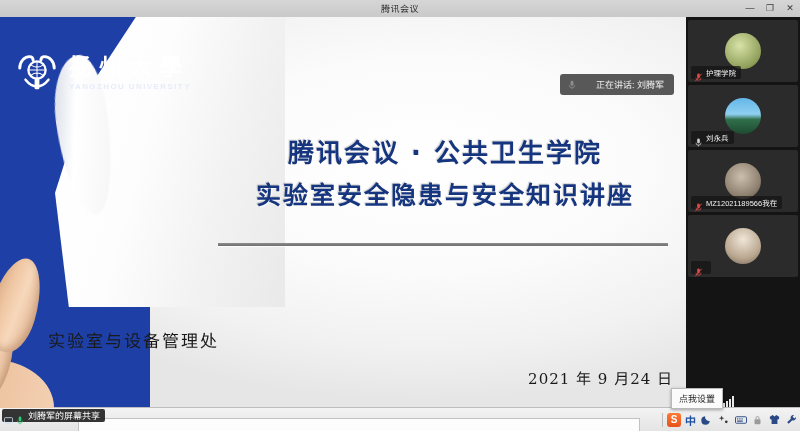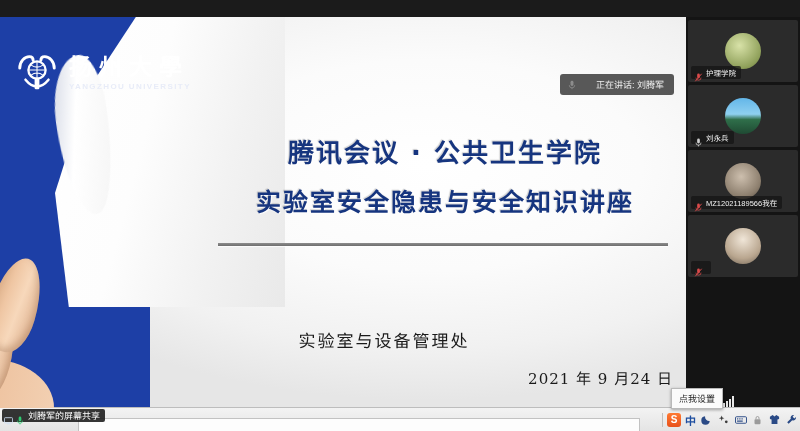--- a/index.html
+++ b/index.html
@@ -119,33 +119,33 @@
   }
   .slide-title-1, .slide-title-2 {
     font-family: "DejaVu Sans", "Liberation Sans", sans-serif;
     font-weight: bold;
     color: #16357f;
     text-shadow: 1px 1px 1px rgba(255,255,255,.9), -1px -1px 1px rgba(0,0,0,.18);
     letter-spacing: 2px;
     white-space: nowrap;
   }
   .slide-title-1 { font-size: 26px; line-height: 36px; }
-  .slide-title-2 { font-size: 25px; line-height: 38px; margin-top: 13px; }
+  .slide-title-2 { font-size: 25px; line-height: 38px; margin-top: 6px; }
   .slide-rule {
     position: absolute;
     left: 218px; top: 226px;
     width: 450px; height: 3px;
     background: linear-gradient(#8d8d8d, #6e6e6e);
     box-shadow: 0 1px 1px rgba(255,255,255,.85);
   }
   .slide-dept {
     position: absolute;
     left: 0; top: 310px;
     width: 672px;
-    text-align: center;
+    text-align: left;
     font-family: "DejaVu Serif", "Liberation Serif", serif;
     font-size: 17px;
     color: #1a1a1a;
     letter-spacing: 2px;
     margin-left: 48px;
   }
   .slide-date {
     position: absolute;
     left: 8px; top: 350px;
     width: 665px;
@@ -337,20 +337,28 @@
   }
   .tray-sep {
     width: 1px; height: 14px; background: #bfbfbf;
   }
 </style>
 </head>
 <body>
 
 <div class="app">
 
+  <div class="titlebar">
+    <div class="titlebar-title">腾讯会议</div>
+    <div class="win-controls">
+      <div class="win-btn">—</div>
+      <div class="win-btn">❐</div>
+      <div class="win-btn close">✕</div>
+    </div>
+  </div>
 
   <div class="share-area">
     <div class="slide">
 
       <div class="slide-blue"></div>
       <div class="slide-blue-lower"></div>
 
       <div class="page-curl"></div>
       <div class="page-curl-edge"></div>
 

